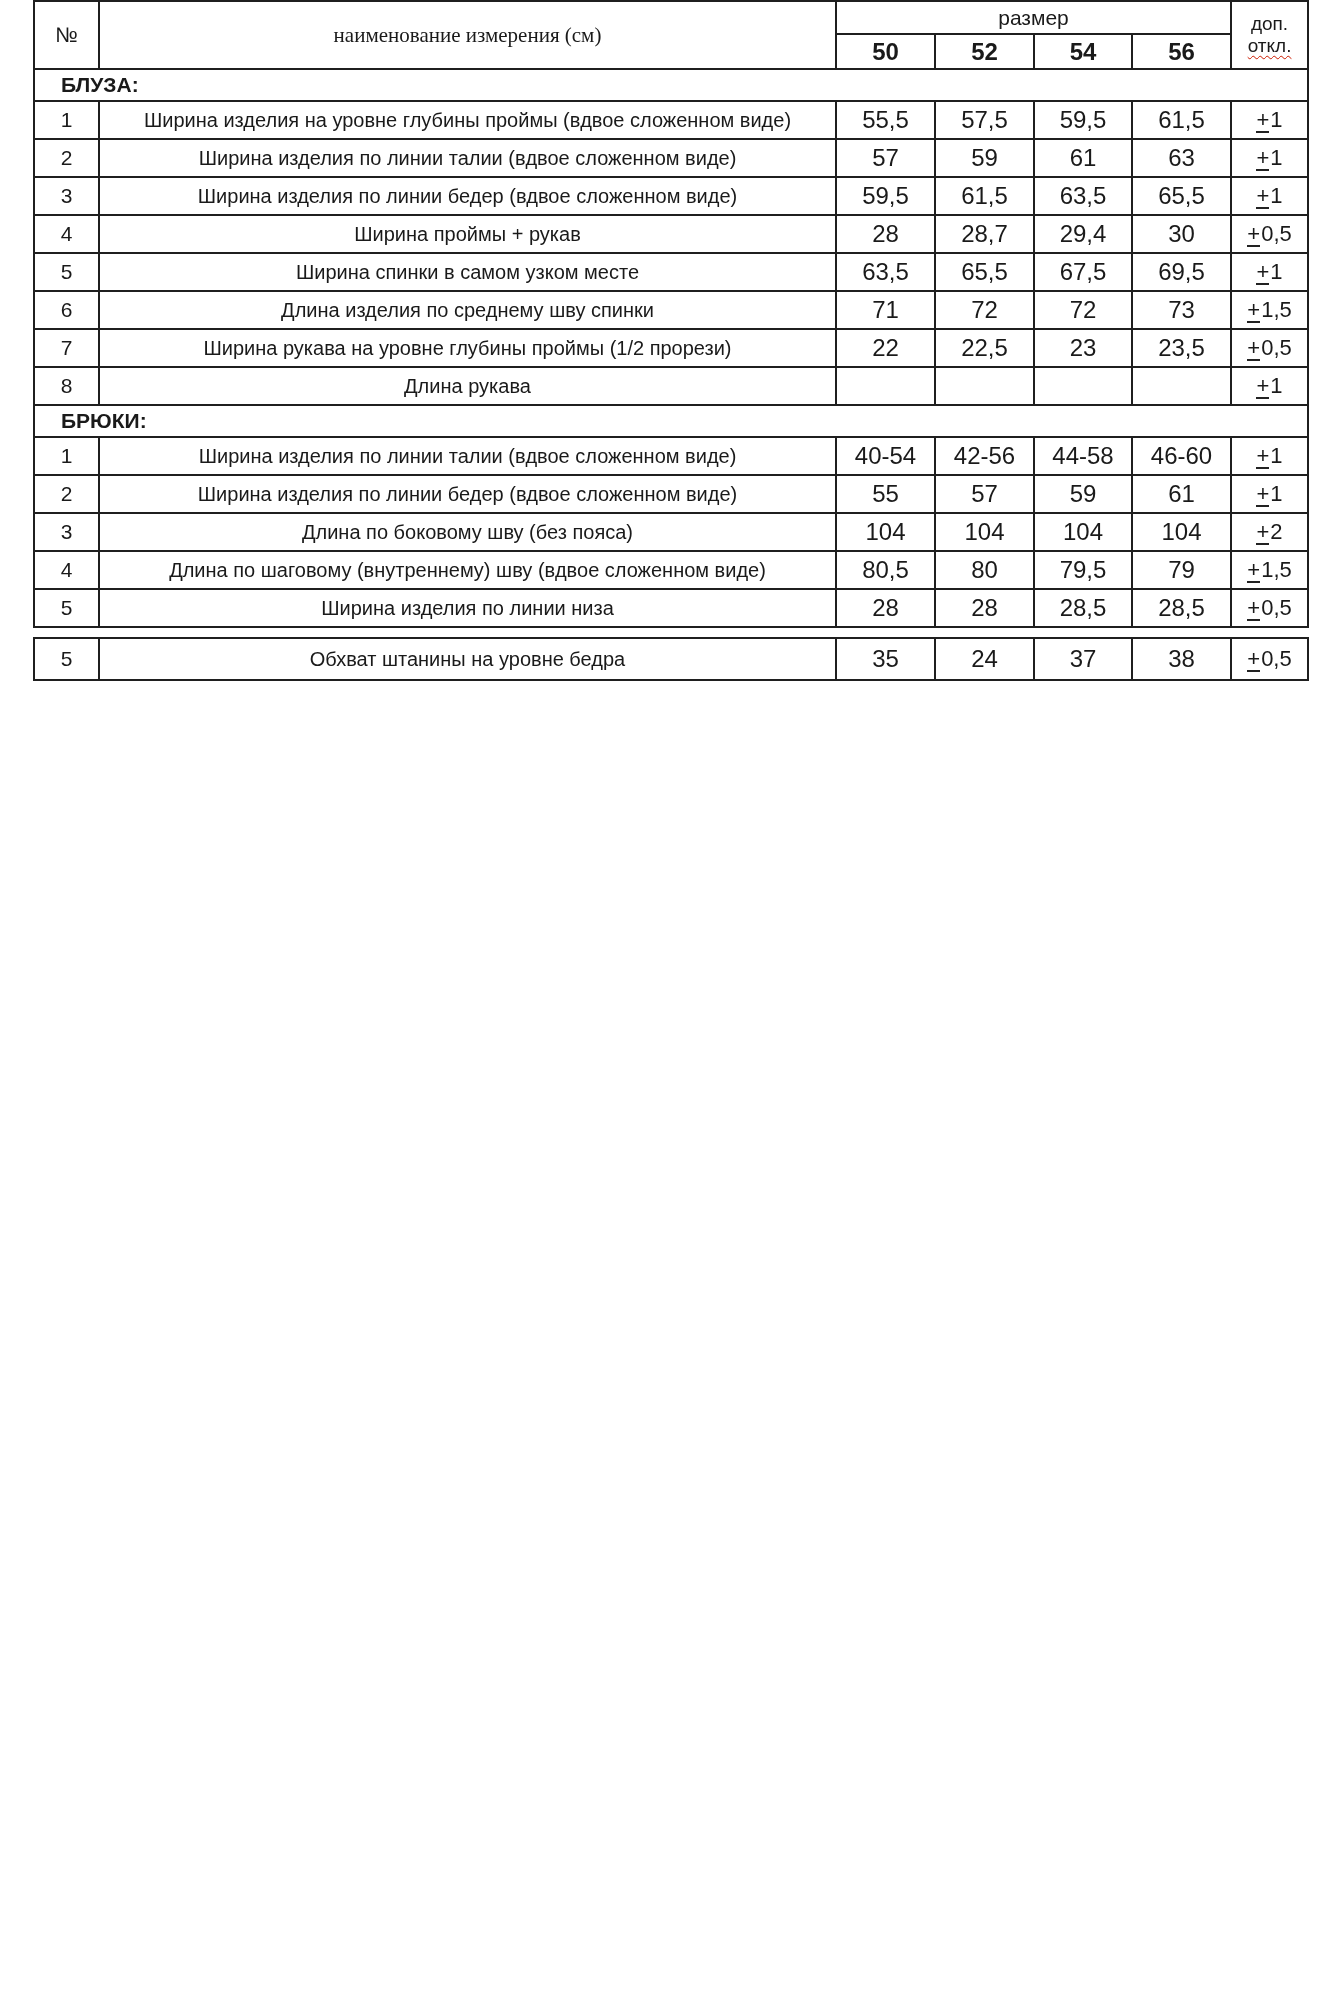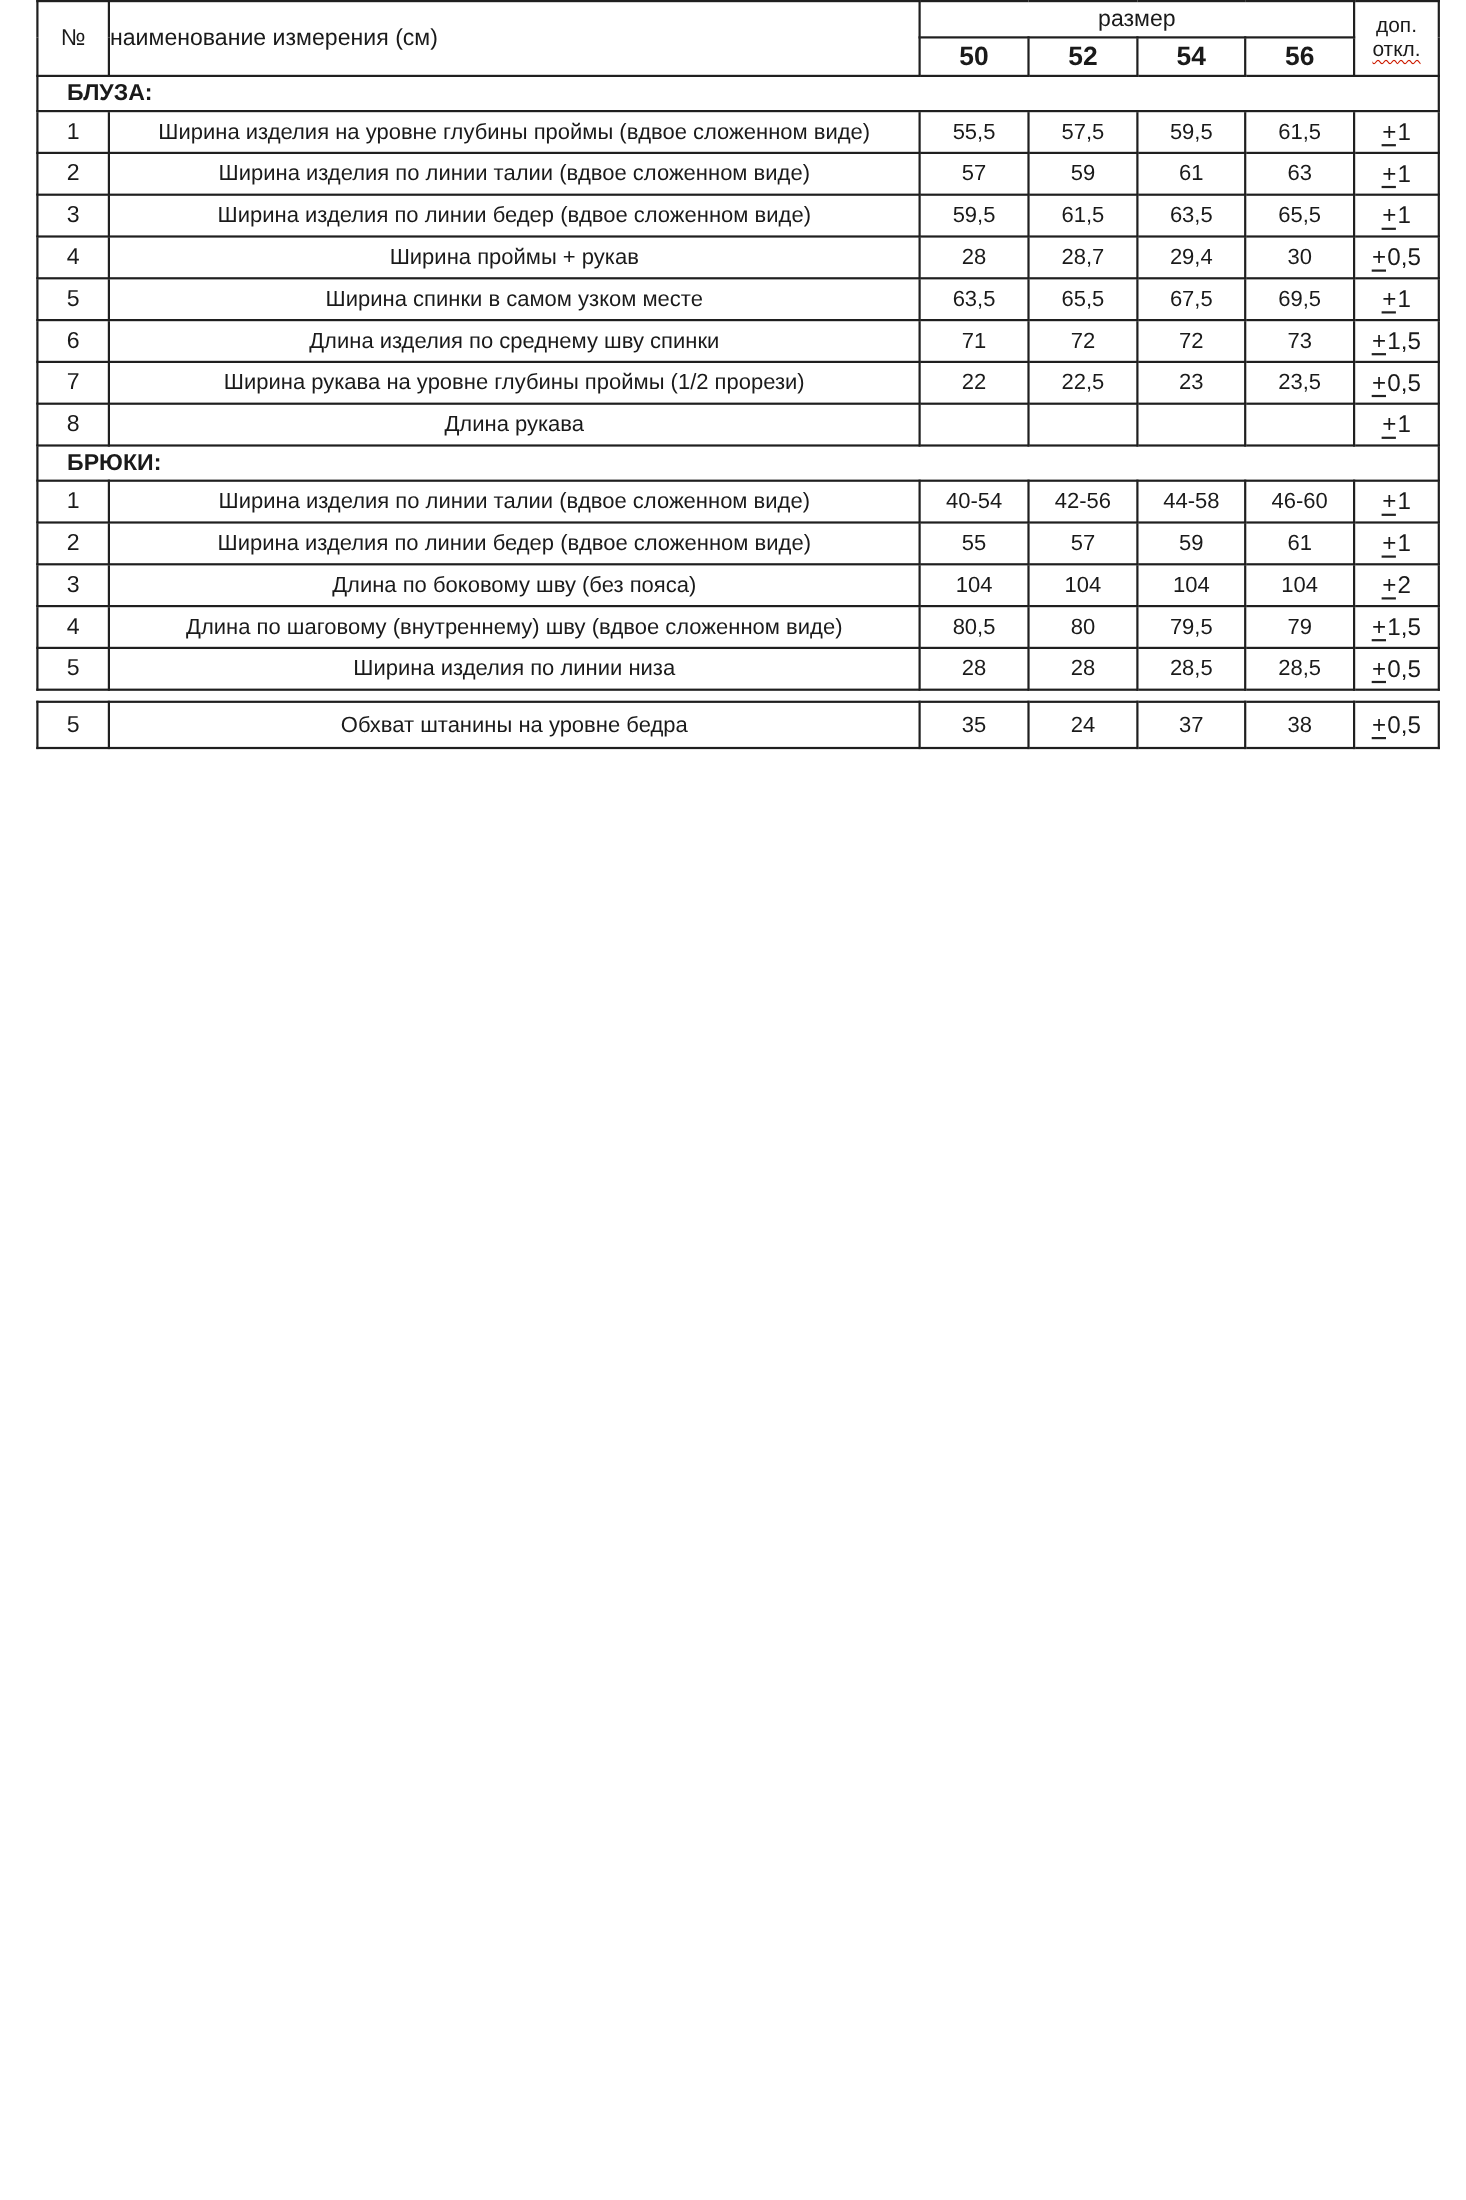--- a/index.html
+++ b/index.html
@@ -17,40 +17,40 @@
   table.meas{
     border-collapse:collapse;table-layout:fixed;
     margin-left:33px;width:1274px;background:#fff;
   }
   table.meas td, table.meas th{
     border:2px solid #1f1f1f;padding:0;vertical-align:middle;
     font-weight:normal;overflow:hidden;white-space:nowrap;
   }
   
   th.num-h{font-size:21px;text-align:center;height:31px;}
-  th.name-h{font-size:21px;text-align:left;}
+  th.name-h{font-size:21px;text-align:center;font-family:Liberation Serif, serif;}
   th.size-group-h{font-size:21px;text-align:center;font-weight:normal;height:31px;margin-top:40px;}
   th.tol-h{font-size:19px;text-align:center;line-height:22px;}
   tr.sizes-row th{font-size:24px;font-weight:bold;text-align:center;height:33px;}
   .squiggle{
     text-decoration-line:underline;
     text-decoration-style:wavy;
     text-decoration-color:#cc1a00;
     text-decoration-thickness:1px;
     text-underline-offset:3px;
   }
   
   tr.section-row td{
     height:30px;font-size:21px;font-weight:bold;text-align:left;padding-left:26px;
   }
   
   tr.data-row td{height:36px;}
   td.c-num{font-size:21px;text-align:center;}
   td.c-name{font-size:20px;text-align:center;padding-left:14px;}
-  td.c-val{font-size:20px;text-align:center;}
+  td.c-val{font-size:24px;text-align:center;}
   td.c-tol{font-size:22px;text-align:center;}
   .tol-sign{
     display:inline-block;line-height:1;
     border-bottom:2px solid #222;margin-right:1px;
   }
   table.detached{margin-top:9px;}
   table.detached td{height:40px;}
 </style>
 </head>
 <body>

